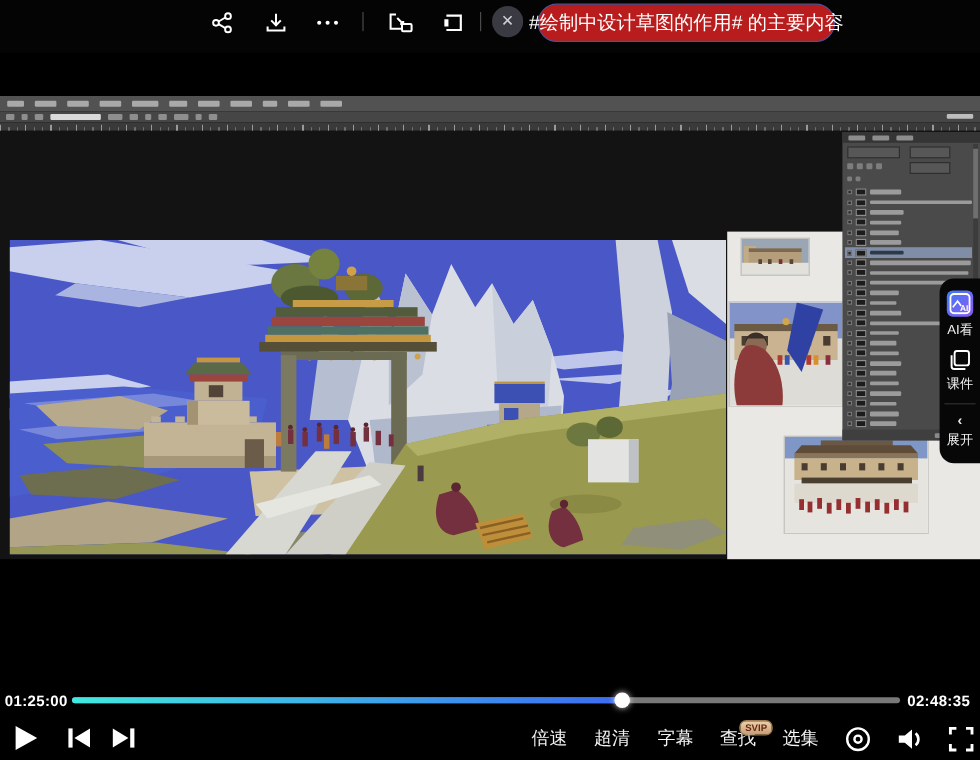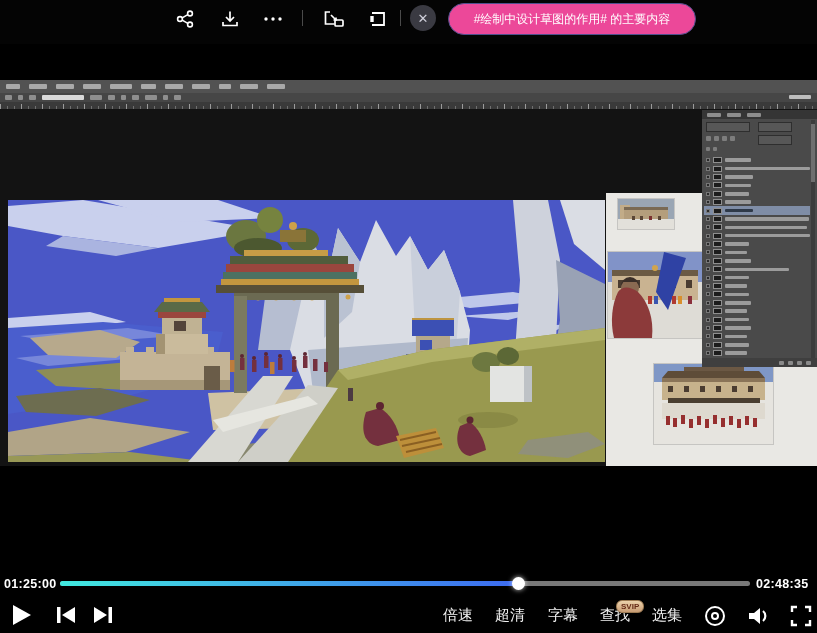--- a/index.html
+++ b/index.html
@@ -7,23 +7,23 @@
          font-family:"Liberation Sans","DejaVu Sans",sans-serif;}
   .abs{position:absolute;}
 
   
   .topbar{left:0;top:0;width:817px;height:44px;background:#040404;}
   .vtitle{left:4px;top:9px;color:#e8e8e8;font-size:15px;font-weight:bold;letter-spacing:.5px;}
   .tb-icon{top:6px;width:26px;height:26px;display:flex;align-items:center;justify-content:center;cursor:pointer;}
   .tb-div{top:10px;width:1px;height:16px;background:#4a4a4a;}
   .close-btn{left:410px;top:5px;width:26px;height:26px;border-radius:50%;background:#3a3a42;
              display:flex;align-items:center;justify-content:center;color:#cfcfda;font-size:13px;}
-  .topic-pill{left:448px;top:3px;width:246px;height:30px;border-radius:16px;background:#ec4899;
+  .topic-pill{left:448px;top:3px;width:246px;height:30px;border-radius:16px;background:#b91c1c;
               border:1px solid #50508e;display:flex;align-items:center;justify-content:center;
-              color:#fff;font-size:12px;white-space:nowrap;}
+              color:#fff;font-size:16px;white-space:nowrap;}
   .hi-pill{left:716px;top:2px;width:101px;height:33px;border-radius:17px 0 0 17px;
            background:linear-gradient(90deg,#1d2148,#23284f);display:flex;align-items:center;}
   .hi-avatar{width:31px;height:31px;margin-left:2px;border-radius:50%;
              background:radial-gradient(circle at 45% 40%,#ffffff 0 35%,#cfe0f8 60%,#9fc0f0 100%);
              box-shadow:0 0 8px rgba(130,170,255,.55);position:relative;overflow:hidden;}
   .hi-face{position:absolute;left:8px;top:7px;width:15px;height:14px;border-radius:50%;background:#f7c7cd;}
   .hi-eye{position:absolute;width:2px;height:3px;background:#5a3a3a;border-radius:1px;top:12px;}
   .hi-txt{color:#dfe6ff;font-size:13px;font-weight:bold;margin-left:14px;}
   .hi-chev{color:#8fa2ff;font-size:14px;font-weight:bold;margin-left:4px;}
 
@@ -536,20 +536,40 @@
       <div class="lay-bottom">
         <div class="lb-dot"></div>
           <div class="lb-dot"></div>
           <div class="lb-dot"></div>
           <div class="lb-dot"></div>
       </div>
     </div>
 
   </div>
 
+  <div class="abs side-panel">
+    <div class="ai-ico">
+      <svg width="18" height="18" viewBox="0 0 18 18">
+        <rect x="1" y="1" width="16" height="16" rx="3" fill="none" stroke="#fff" stroke-width="1.6"></rect>
+        <path d="M3 12 L7 7 L10 11" stroke="#fff" stroke-width="1.4" fill="none"></path>
+        <text x="9" y="15" font-size="7" font-weight="bold" fill="#fff">AI</text>
+      </svg>
+    </div>
+    <div class="sp-label">AI看</div>
+    <div class="book-ico">
+      <svg width="18" height="18" viewBox="0 0 18 18">
+        <rect x="4.5" y="1.5" width="12" height="12" rx="2" fill="none" stroke="#fff" stroke-width="1.6"></rect>
+        <path d="M2 5 v9.5 a2 2 0 0 0 2 2 h9.5" fill="none" stroke="#fff" stroke-width="1.6"></path>
+      </svg>
+    </div>
+    <div class="sp-label">课件</div>
+    <div class="sp-div"></div>
+    <div class="sp-chev">‹</div>
+    <div class="sp-expand">展开</div>
+  </div>
 
   <div class="abs time" style="left:4px;top:577px">01:25:00</div>
   <div class="abs pbar">
     <div class="pfill" style="width: 66.5%;"></div>
     <div class="pthumb" style="left: calc(66.5% - 6.5px);"></div>
   </div>
   <div class="abs time" style="left:756px;top:577px">02:48:35</div>
 
   <div class="abs ctl-icon" style="left:10px;top:603px">
     <svg width="22" height="24" viewBox="0 0 22 24">

